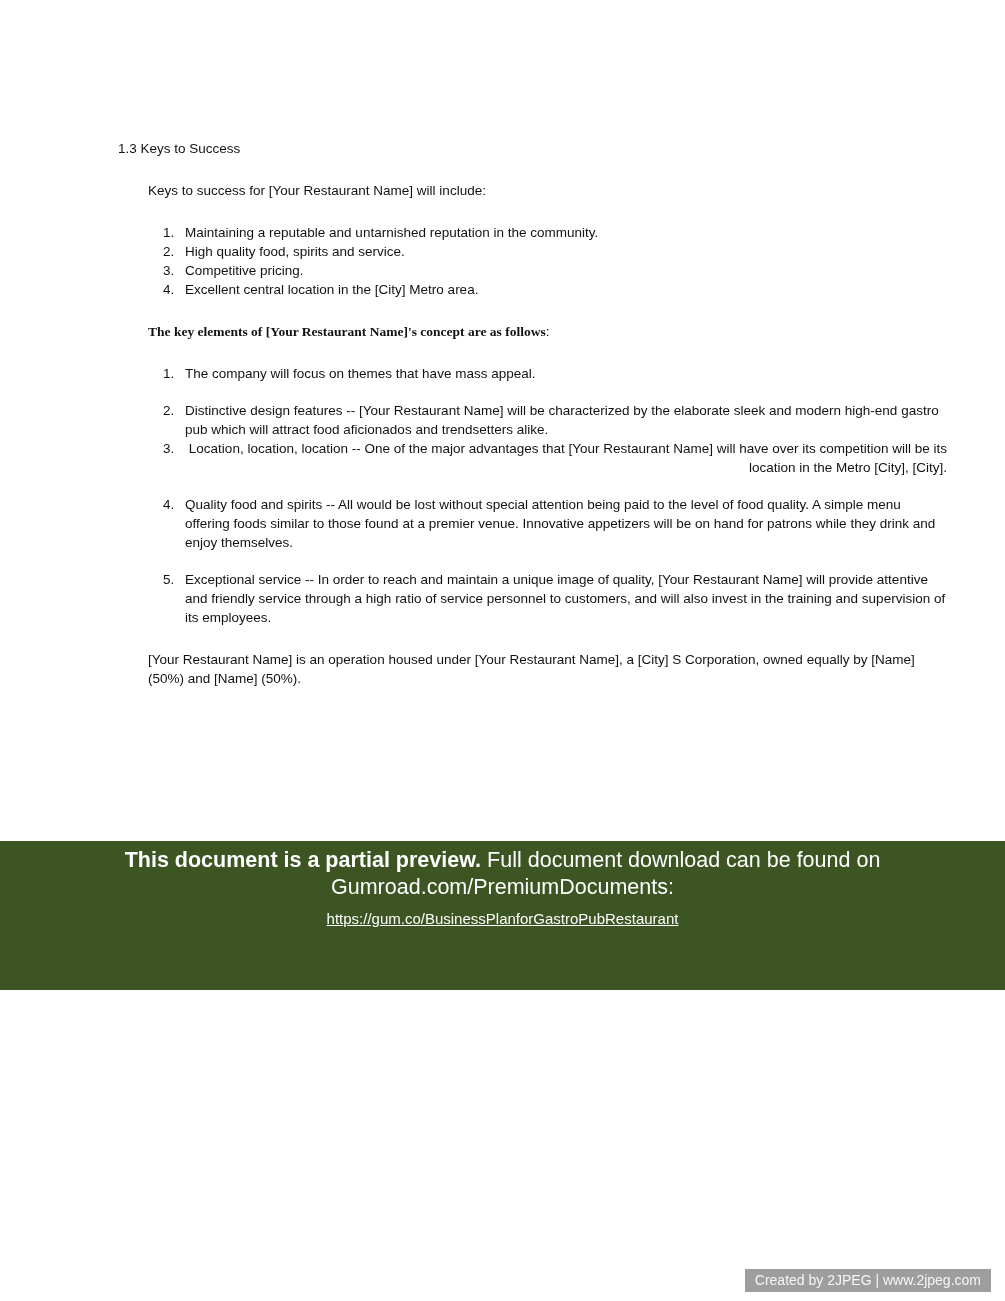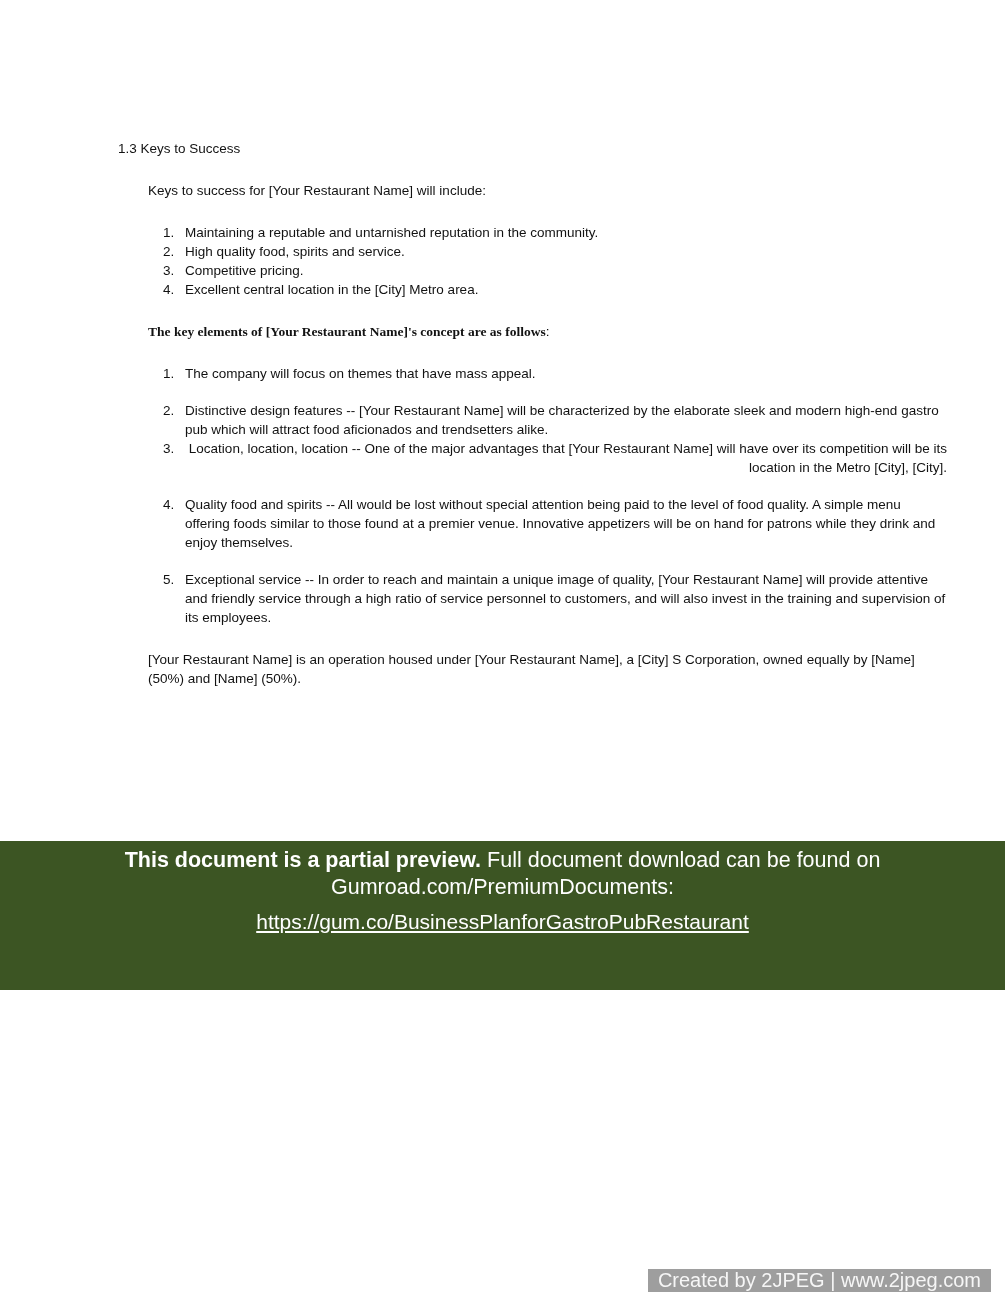--- a/index.html
+++ b/index.html
@@ -59,31 +59,31 @@
     margin: 0 auto;
     max-width: 852px;
     font-size: 21.5px;
     line-height: 27px;
     font-weight: normal;
   }
   .banner-text b { font-weight: bold; }
   .banner-link-row { margin: 9px 0 0 0; }
   .banner-link {
     color: #ffffff;
-    font-size: 21px;
+    font-size: 15px;
     cursor: pointer;
   }
 
   .watermark {
     position: absolute;
     right: 14px;
     bottom: 9px;
     background: rgba(145, 145, 145, 0.88);
     color: #f6f6f6;
-    font-size: 20px;
+    font-size: 14px;
     line-height: 16px;
     padding: 3px 10px 4px 10px;
     white-space: nowrap;
   }
 </style>
 </head>
 <body>
 
 <div class="page">
 

